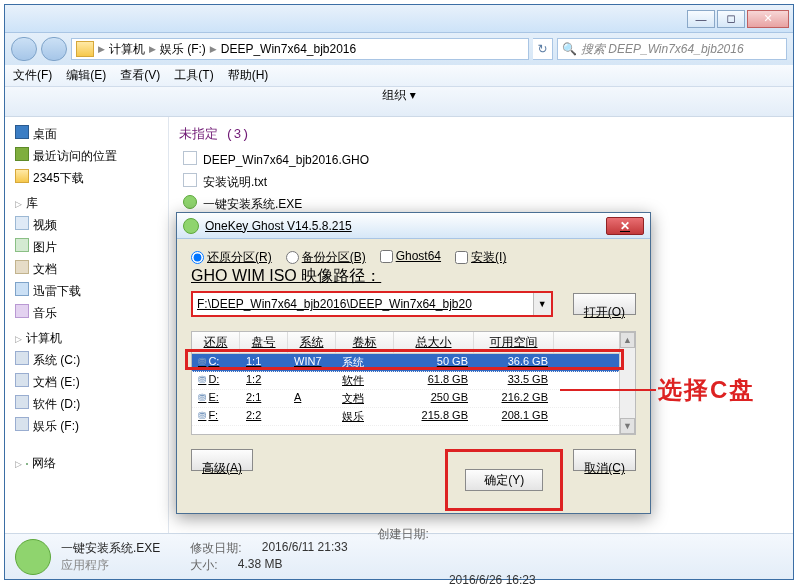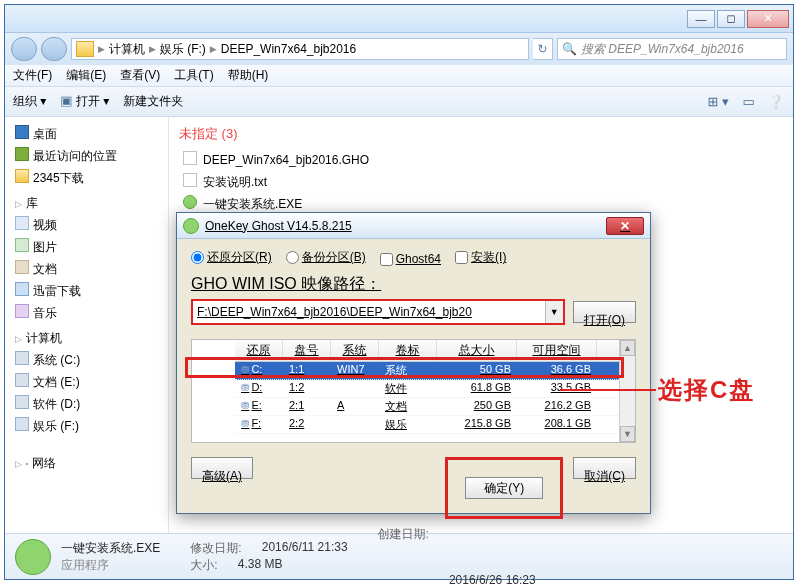--- a/index.html
+++ b/index.html
@@ -12,21 +12,21 @@
 .winbtn.close { background: linear-gradient(#f7d6d6,#e8a2a2); border-color:#c06060; color:#fff; width:42px;}
 .addrbar { height: 32px; background: linear-gradient(#e4effa,#d5e6f6); display:flex; align-items:center; padding:0 6px; gap:4px; }
 .navbtn { width:26px; height:24px; border-radius:12px; background: linear-gradient(#cbe0f5,#a6c6e8); border:1px solid #7ea3c9; }
 .breadcrumb { flex:1; height:22px; background:#fff; border:1px solid #a9c5e4; display:flex; align-items:center; font-size:12px; padding:0 4px; gap:4px; }
 .bc-sep { color:#888; font-size:9px; }
 .bc-icon { width:18px; height:16px; background: linear-gradient(#ffe9a6,#f6c84c); border:1px solid #d6a83a; display:inline-block; }
 .searchbox { width:230px; height:22px; background:#fff; border:1px solid #a9c5e4; display:flex; align-items:center; padding:0 4px; color:#888; font-size:12px; font-style:italic;}
 .searchbox .sicon { margin-right:4px; font-style:normal; color:#5a7ca3;}
 .refresh { width:20px; height:22px; background:#fff; border:1px solid #a9c5e4; display:flex;align-items:center;justify-content:center; font-size:12px; color:#5a7ca3; border-left:none;}
 .menubar { height:22px; background: linear-gradient(#f8fbfe,#eaf2fb); border-bottom:1px solid #d0dceb; display:flex; align-items:center; font-size:12px; padding:0 8px; gap:14px; }
-.toolbar { height:30px; background: linear-gradient(#f4f8fd,#e3edf8); border-bottom:1px solid #cdd9e7; display:flex; align-items:center; font-size:12px; padding:0 8px; gap:14px; }
+.toolbar { height:30px; background: linear-gradient(#f4f8fd,#e3edf8); border-bottom:1px solid #cdd9e7; display:flex; align-items:center; font-size:12px; padding:0 8px; gap:14px;flex-direction:column; }
 .toolbar .spacer { flex:1; }
 .tool-icon { font-size:13px; color:#4a6f94; }
 
 .body { flex:1; display:flex; background:#fff; }
 .sidebar { width:164px; border-right:1px solid #e0e6ee; padding:6px 0; font-size:12px; overflow:hidden; }
 .side-item { padding:3px 6px 3px 28px; position:relative; line-height:16px; }
 .side-group { padding:6px 6px 2px 10px; font-size:12px; }
 .side-group::before { content:"▷"; font-size:9px; color:#999; margin-right:4px; }
 .side-item .ic { position:absolute; left:10px; top:2px; width:14px; height:14px; }
 .ic-folder { background: linear-gradient(#ffe9a6,#f6c84c); border:1px solid #d6a83a; }
@@ -34,51 +34,51 @@
 .ic-pin { background:#7fae3e; border:1px solid #5d8a28; }
 .ic-video { background:#dfeaf6; border:1px solid #9cb8d4; }
 .ic-pic { background:#d4ead2; border:1px solid #8abf85; }
 .ic-doc { background:#e6dcc7; border:1px solid #c2b38d; }
 .ic-dl { background:#cbe0f5; border:1px solid #7ea3c9; }
 .ic-music { background:#e3d2f0; border:1px solid #b999d3; }
 .ic-drive { background:#d8e2ed; border:1px solid #99add0; }
 .ic-net { background:#cfe4d0; border:1px solid #87b58a; }
 
 .main { flex:1; padding:8px 10px; font-size:12px; position:relative; }
-.main h4 { font-weight:normal; font-size:13px; color:#ef4444; margin-bottom:6px; }
+.main h4 { font-weight:normal; font-size:13px; color:#701a75; margin-bottom:6px;font-family:Liberation Mono, monospace; }
 .file-item { padding:3px 4px 3px 24px; position:relative; line-height:16px; }
 .file-item .ic { position:absolute; left:4px; top:2px; width:14px; height:14px; }
 .ic-file { background:#fff; border:1px solid #b8c4d2; }
 .ic-exe { background:#8fd46e; border:1px solid #5ea83d; border-radius:50%; }
 
 .statusbar { height:46px; background: linear-gradient(#f4f8fd,#e3edf8); border-top:1px solid #cdd9e7; display:flex; align-items:center; padding:4px 10px; font-size:12px; gap:10px; }
 .statusbar .big-icon { width:36px; height:36px; background:#8fd46e; border:1px solid #5ea83d; border-radius:50%; }
 .stat-col { display:flex; flex-direction:column; }
 .stat-row { display:flex; gap:20px; color:#666; }
 .stat-title { color:#222; }
 
 
 .modal { position:absolute; left:176px; top:212px; width:475px; height:302px; border:1px solid #4a6f94; background:#ece9d8; box-shadow:0 4px 16px rgba(0,0,0,.4); z-index:50;text-decoration:underline; }
 .modal-title { height:26px; background: linear-gradient(#fdfeff,#d6e7f7); display:flex; align-items:center; padding:0 6px; font-size:12px; border-bottom:1px solid #a9c5e4; }
 .modal-title .mt-icon { width:16px; height:16px; background:#8fd46e; border-radius:50%; border:1px solid #5ea83d; margin-right:6px; }
 .modal-title .spacer { flex:1; }
 .modal-close { width:38px; height:18px; background: linear-gradient(#e96f72,#c3393a); color:#fff; border:1px solid #8f2224; border-radius:2px; display:flex;align-items:center;justify-content:center; font-size:12px; font-weight:bold;}
 .modal-body { padding:10px 14px 10px 14px; }
-.radio-row { display:flex; align-items:flex-end; gap:14px; font-size:12px; margin-bottom:8px; }
+.radio-row { display:flex; align-items:flex-start; gap:14px; font-size:12px; margin-bottom:0; }
 .radio-row label { display:flex; align-items:center; gap:3px; }
 .path-label { font-size:16px; margin-bottom:4px; }
-.path-row { display:flex; gap:8px; align-items:center;justify-content:flex-end; }
+.path-row { display:flex; gap:20px; align-items:center;justify-content:flex-end; }
 .path-input-wrap { border:2px solid #d22; padding:0; flex:1; }
 .path-input { width:100%; height:22px; font-size:12px; padding:1px 18px 1px 4px; border:0; background:#fff; position:relative; }
 .path-drop { width:18px; height:22px; display:flex;align-items:center;justify-content:center; background:#eee; border-left:1px solid #bbb; font-size:9px; position:absolute; right:0; top:0; }
 .path-input-inner { position:relative; display:flex; }
 .btn { height:22px; padding:10px 10px; background: linear-gradient(#fdfdfd,#e4e4e4); border:1px solid #8a8a8a; font-size:12px; cursor:pointer; }
 
 .table-wrap { margin-top:14px; position:relative; }
-.table-box { border:1px solid #bbb; background:#fff; height:104px; overflow:hidden; position:relative;padding-left:43px; }
+.table-box { border:1px solid #bbb; background:#fff; height:104px; overflow:hidden; position:relative; }
 .thead { display:flex; background: linear-gradient(#fdfdfd,#ececec); border-bottom:1px solid #ccc; font-size:12px; }
 .th { padding:2px 6px; border-right:1px solid #ddd; text-align:center; }
 .th:nth-child(1){width:48px;} .th:nth-child(2){width:48px;} .th:nth-child(3){width:48px;} .th:nth-child(4){width:58px;} .th:nth-child(5){width:80px;} .th:nth-child(6){width:80px;}
 .trow { display:flex; font-size:11px; border-bottom:1px dotted #eee; }
 .td { padding:1px 6px; white-space:nowrap; overflow:hidden; }
 .td:nth-child(1){width:48px;} .td:nth-child(2){width:48px;} .td:nth-child(3){width:48px;} .td:nth-child(4){width:58px;} .td:nth-child(5){width:80px; text-align:right;} .td:nth-child(6){width:80px; text-align:right;}
 .td.drv::before { content:"⛃"; font-size:10px; margin-right:2px; color:#7a9ac0; }
 .trow.selected { background:#316ac5; color:#fff; }
 .table-selected-outline { position:absolute; left:-6px; top:18px; width:calc(100% - 6px); height:21px; border:3px solid #d22; pointer-events:none; }
 .table-scroll { position:absolute; right:0; top:0; bottom:0; width:16px; background:#efefef; border-left:1px solid #ccc; display:flex; flex-direction:column; justify-content:space-between; align-items:center; font-size:9px; color:#777; }

